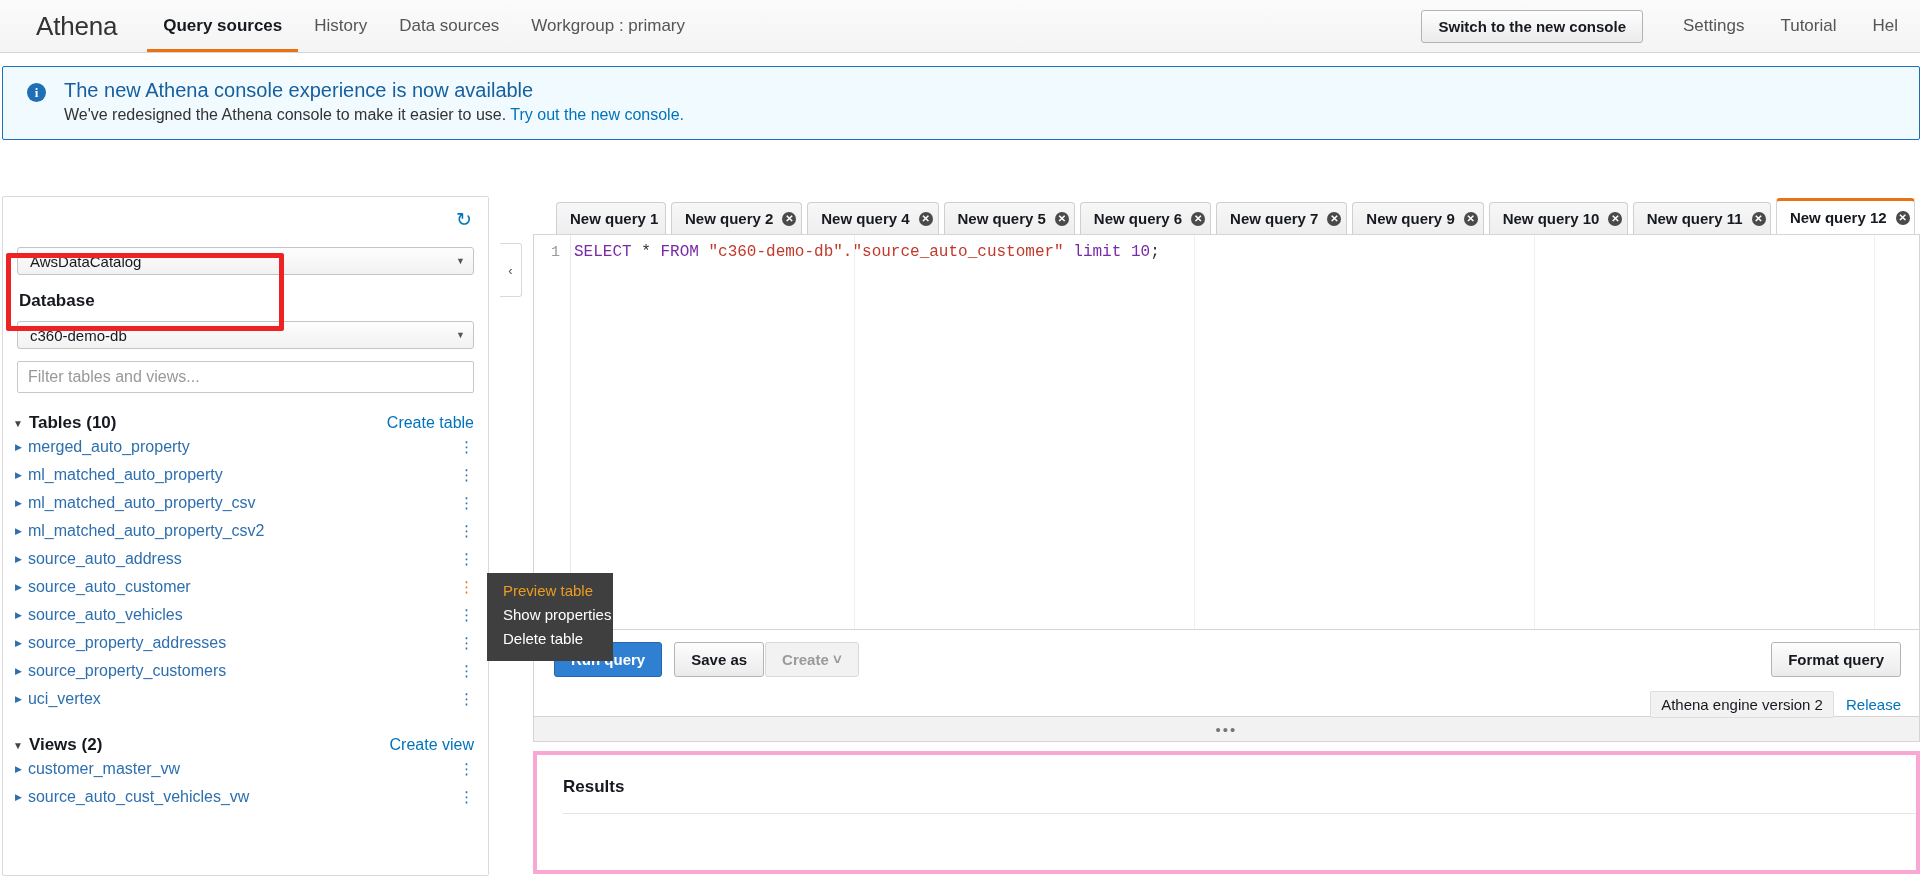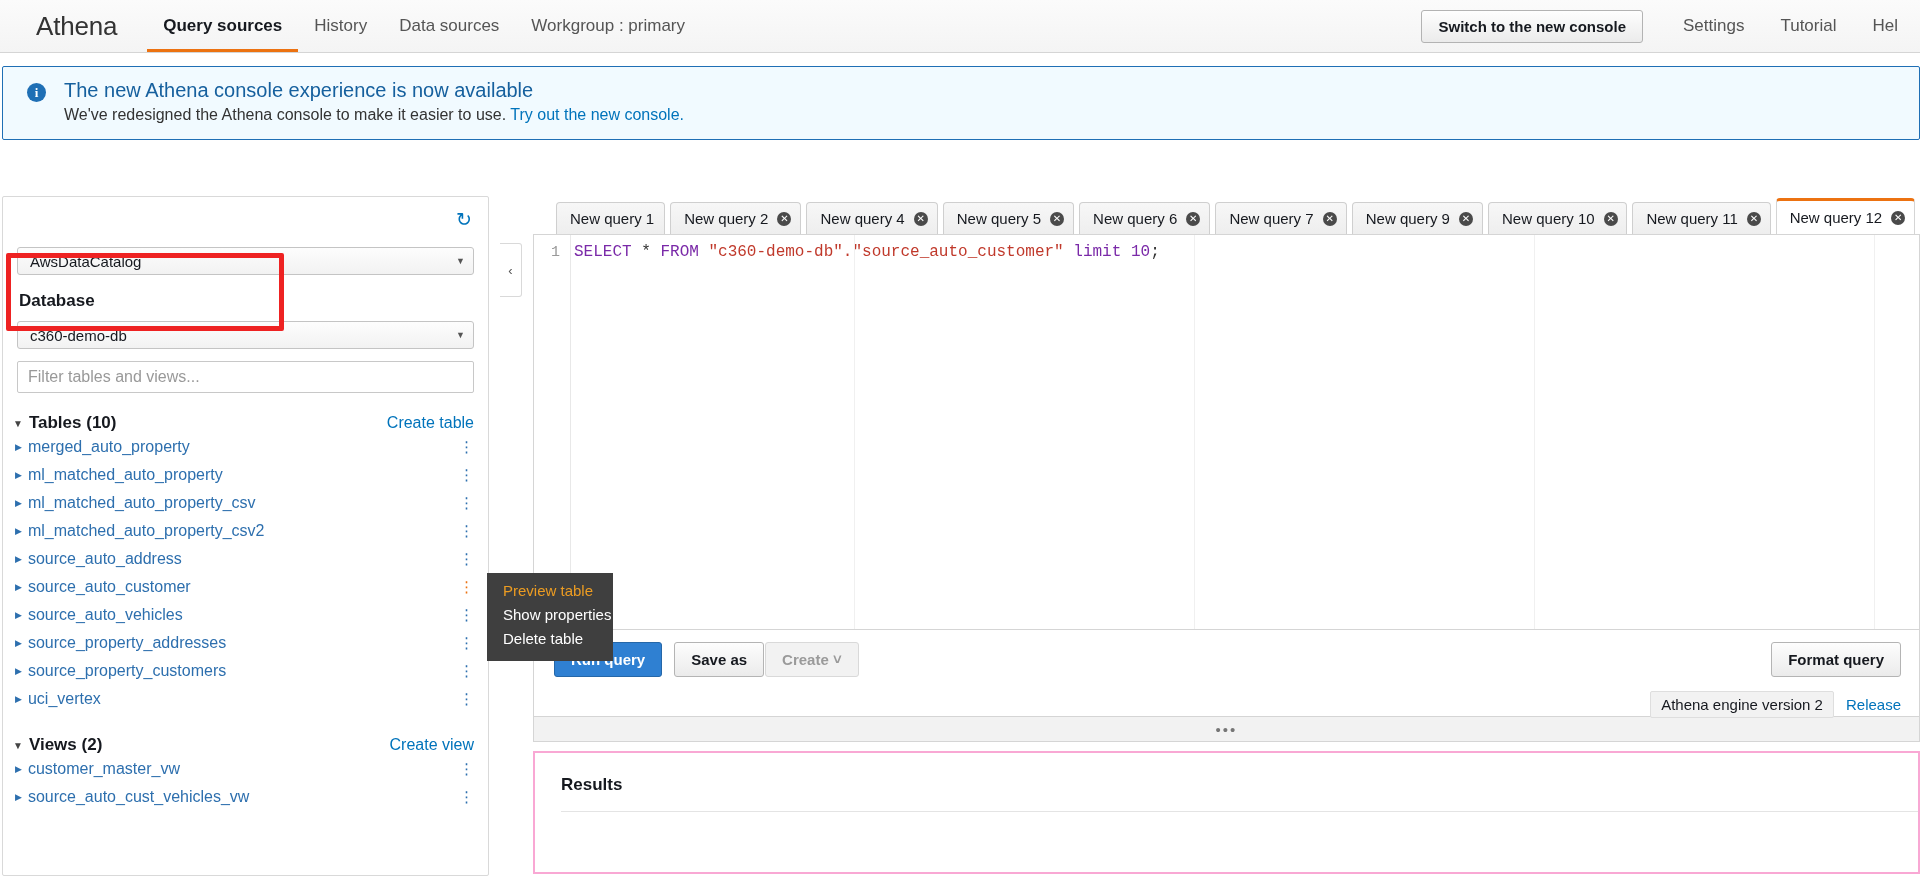--- a/index.html
+++ b/index.html
@@ -121,21 +121,21 @@
     justify-content:center; font-size:13px; color:#555; cursor:pointer; z-index:3;
   }
 
   
   .main { position:absolute; left:533px; top:196px; width:1387px; height:680px; }
   .tabsbar { display:flex; align-items:flex-end; height:38px; padding-left:23px; }
   .qtab {
     height:32px; min-width:0; background:linear-gradient(#f7f7f7,#eeeeee);
     border:1px solid #cfcfcf; border-bottom:none; border-radius:4px 4px 0 0;
     display:flex; align-items:center; gap:9px; padding: 0 13px;
-    font-size:15px; font-weight:normal; color:#16191f; margin-right:5px;
+    font-size:15px; font-weight:bold; color:#16191f; margin-right:5px;
     cursor:pointer; white-space:nowrap; position:relative;
   }
   .qtab.active {
     background:#fff; border-color:#d5d5d5; height:36px;
     border-top:3px solid #ec7211; color:#16191f;
   }
   .tab-close {
     width:14px; height:14px; border-radius:50%; background:#4a4a4a;
     color:#fff; font-size:10px; line-height:14px; text-align:center;
     font-family:"Liberation Sans", sans-serif; flex:0 0 auto;
@@ -176,21 +176,21 @@
     padding:4px 10px; font-size:15px; color:#16191f; white-space:nowrap;
   }
   .release-link { font-size:15px; color:#0073bb; cursor:pointer; white-space:nowrap; }
 
   .splitter {
     height:26px; background:#f2f2f2; border:1px solid #d5d5d5;
     display:flex; align-items:center; justify-content:center;
     color:#767676; font-size:15px; letter-spacing:2px; cursor:row-resize;
   }
   .results-panel {
-    margin-top:9px; background:#fff; border:2px solid #f9a8d4;
+    margin-top:9px; background:#fff; border:4px solid #f9a8d4;
     height:123px; padding: 22px 0 0 26px;
   }
   .results-title { font-size:17px; font-weight:bold; color:#16191f; }
   .results-rule { margin-top:16px; height:1px; background:#e4e4e4; margin-right:0; }
 
   
   .ctxmenu {
     position:absolute; left:487px; top:573px; width:126px; height:88px;
     background:#3f3f3f; z-index:20; padding: 6px 0 0 16px;
   }

